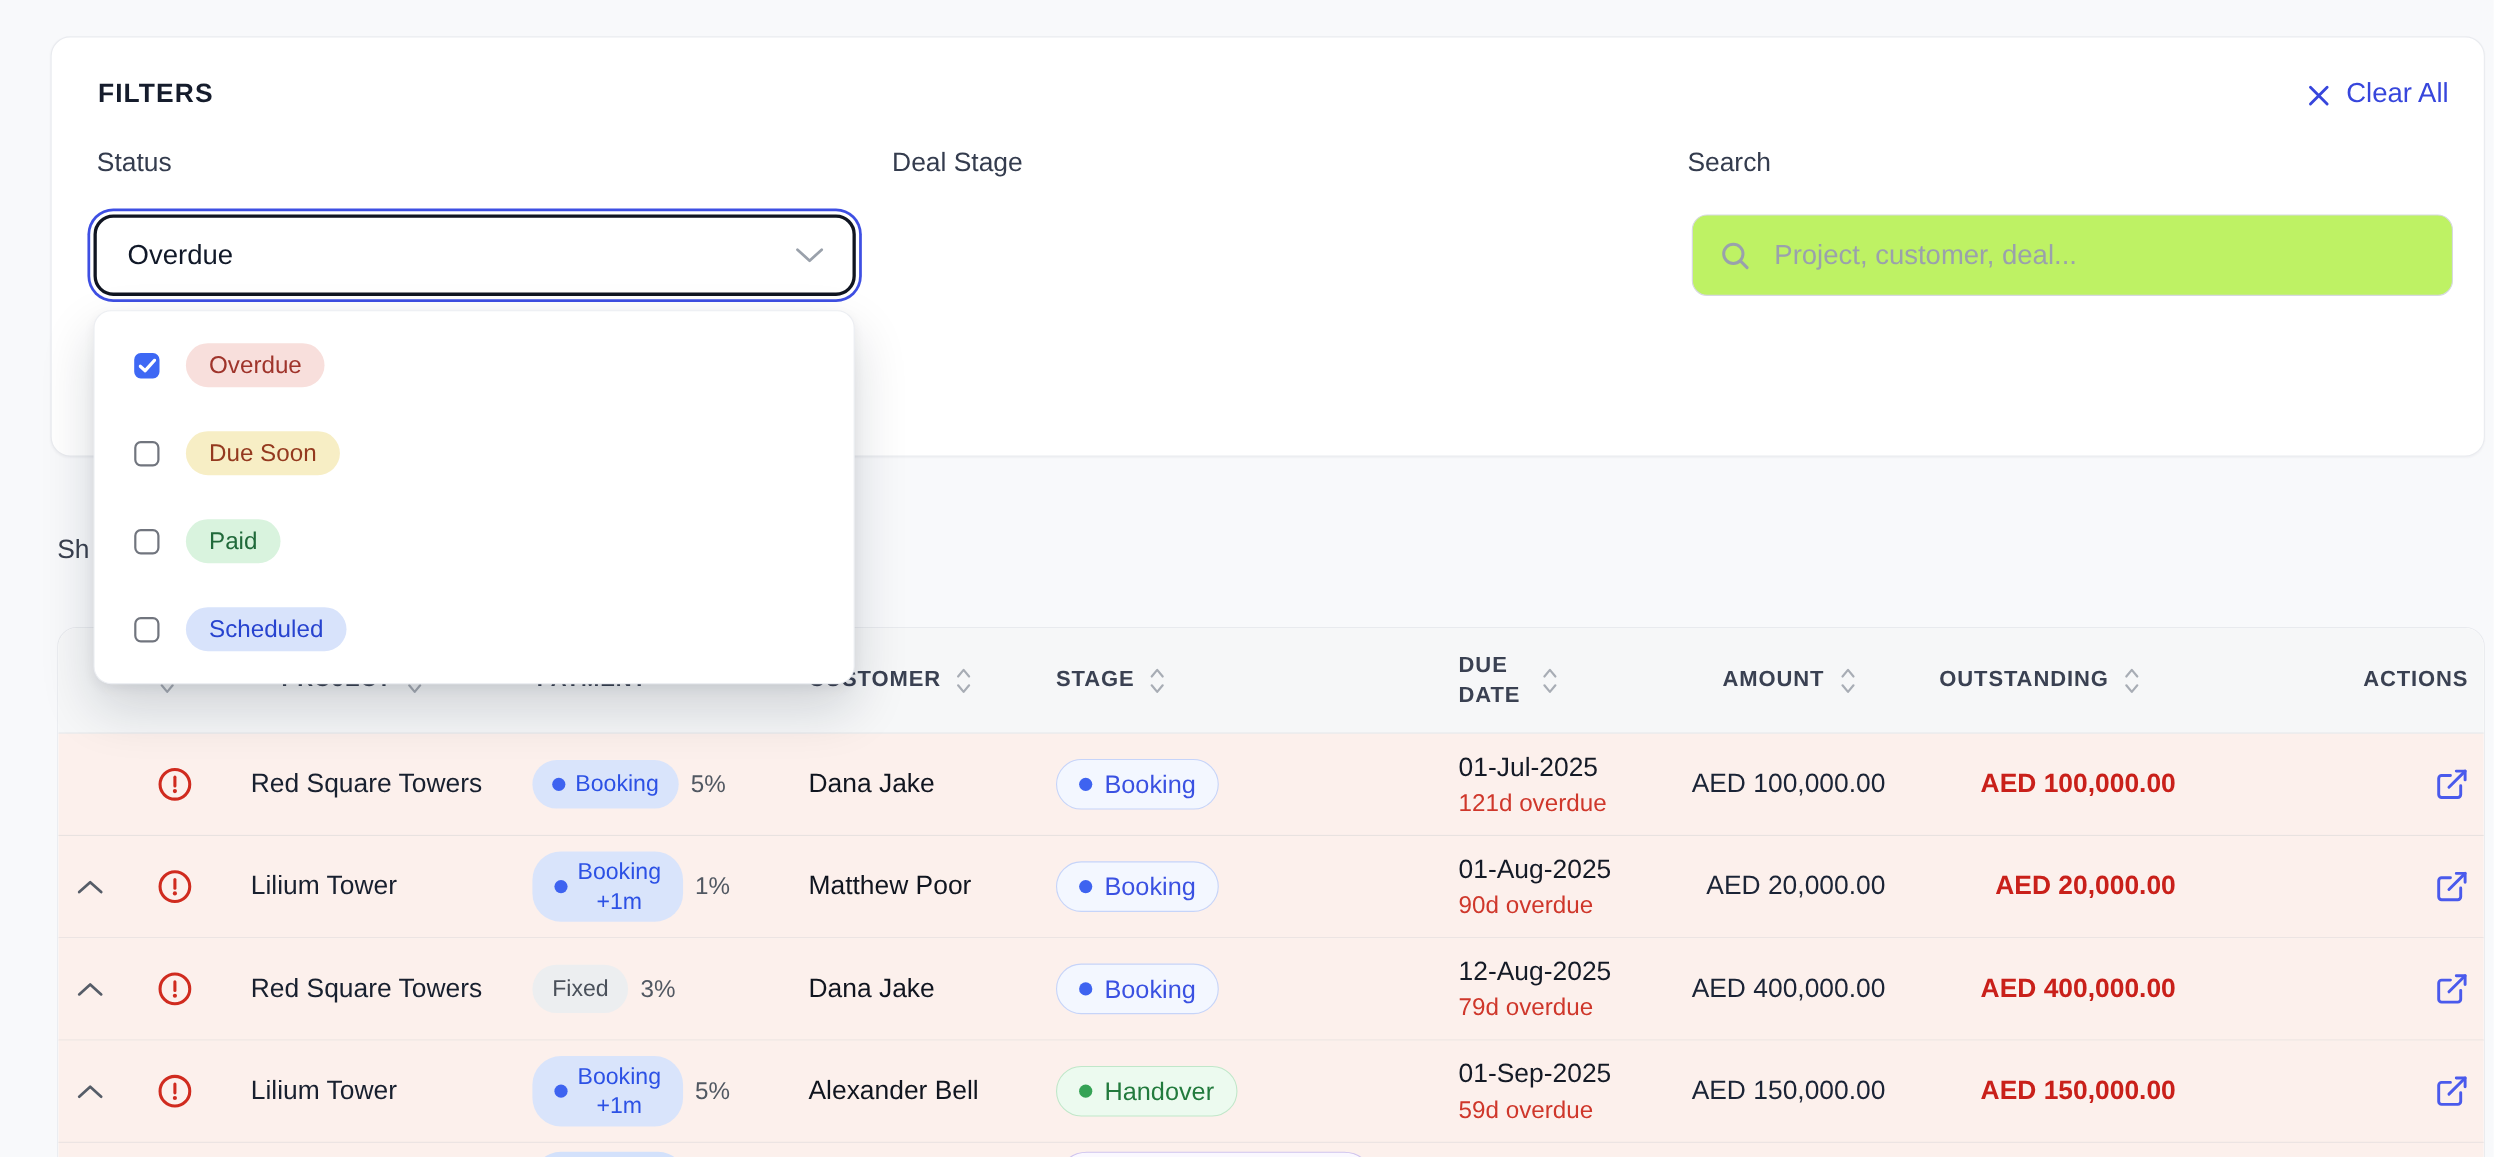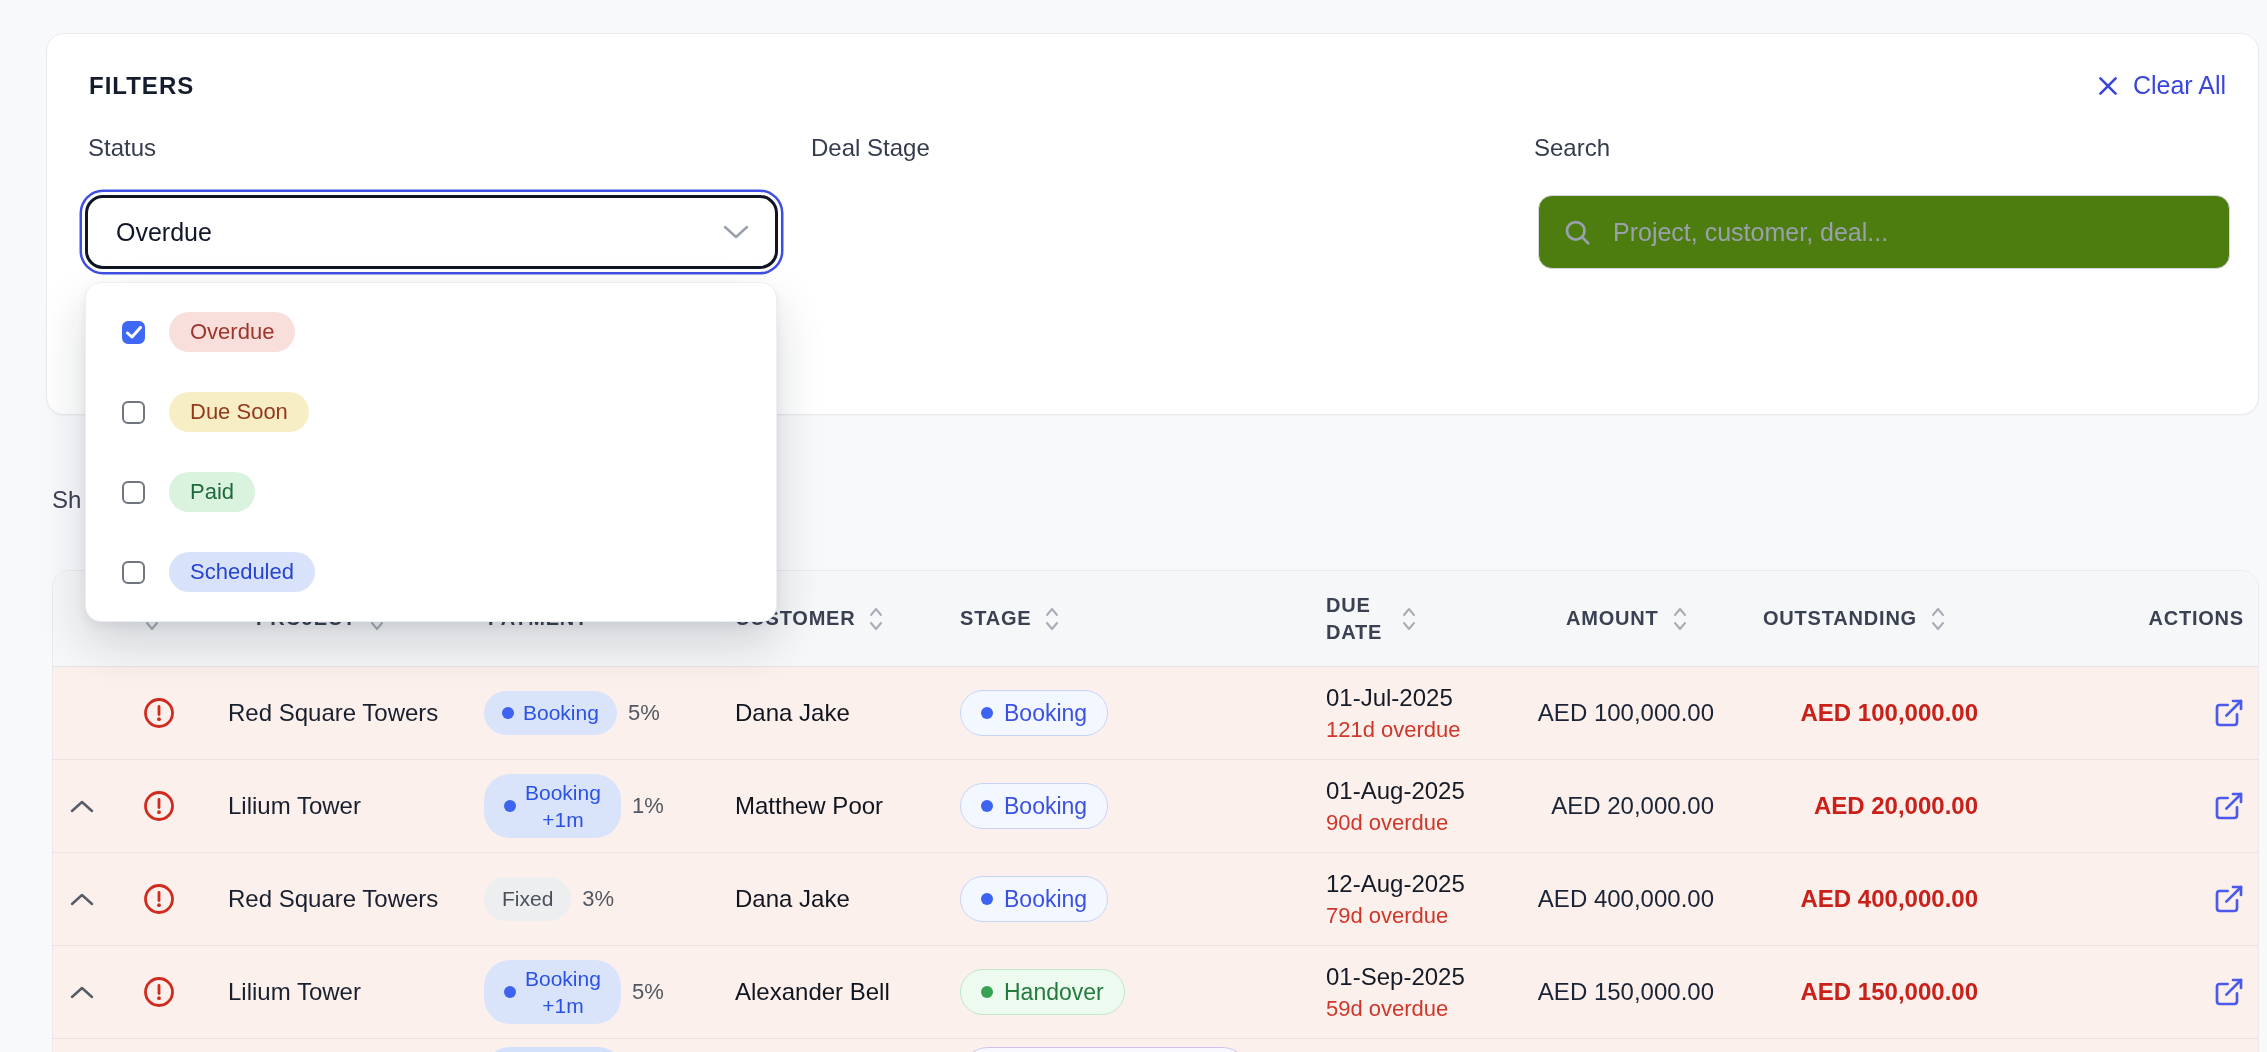--- a/index.html
+++ b/index.html
@@ -17,42 +17,42 @@
     background:#ffffff; border:1px solid #e9ebef; border-radius:18px;
     box-shadow:0 1px 2px rgba(16,24,40,.04);
     z-index:10;
   }
   .filters-title {
     position:absolute; left:42px; top:38px;
     font-size:24px; font-weight:800; letter-spacing:1px; color:#151c2c;
   }
   .clear-all {
     position:absolute; right:32px; top:37px;
-    display:flex; align-items:center; gap:12px;
+    display:flex; align-items:flex-end; gap:12px;
     color:#3746dc; font-size:25px; cursor:pointer;
   }
   .field-label {
     position:absolute; top:100px;
     font-size:24px; color:#343c4e;
   }
   .select-box {
     position:absolute; top:161px; height:74px;
     background:#fff; border:1.5px solid #d6d9df; border-radius:14px;
     display:flex; align-items:center; justify-content:space-between;
     padding:0 26px 0 28px; font-size:25px; color:#101828; cursor:pointer;
   }
   .select-box.focused {
     border:3.5px solid #101522; border-radius:18px;
     box-shadow:0 0 0 3px #ffffff, 0 0 0 5.5px #3e4fe3;
   }
   .search-wrap { position:absolute; top:161px; }
   .search-input {
     width:692px; height:74px; border:1.5px solid #d6d9df; border-radius:14px;
     font-size:25px; color:#101828; padding:0 20px 0 74px; outline:none;
-    font-family:"Liberation Sans","DejaVu Sans",sans-serif; background:#4d7c0f;
+    font-family:"Liberation Sans","DejaVu Sans",sans-serif; background:#bef264;
   }
   .search-input::placeholder { color:#9aa1ac; }
   .search-icon { position:absolute; left:24px; top:22px; }
 
   
   .dropdown-panel {
     position:absolute; left:85px; top:282px; width:692px; height:340px;
     background:#fff; border:1px solid #eceef2; border-radius:16px;
     box-shadow:0 22px 48px rgba(15,23,42,.16), 0 4px 10px rgba(15,23,42,.06);
     z-index:60;

